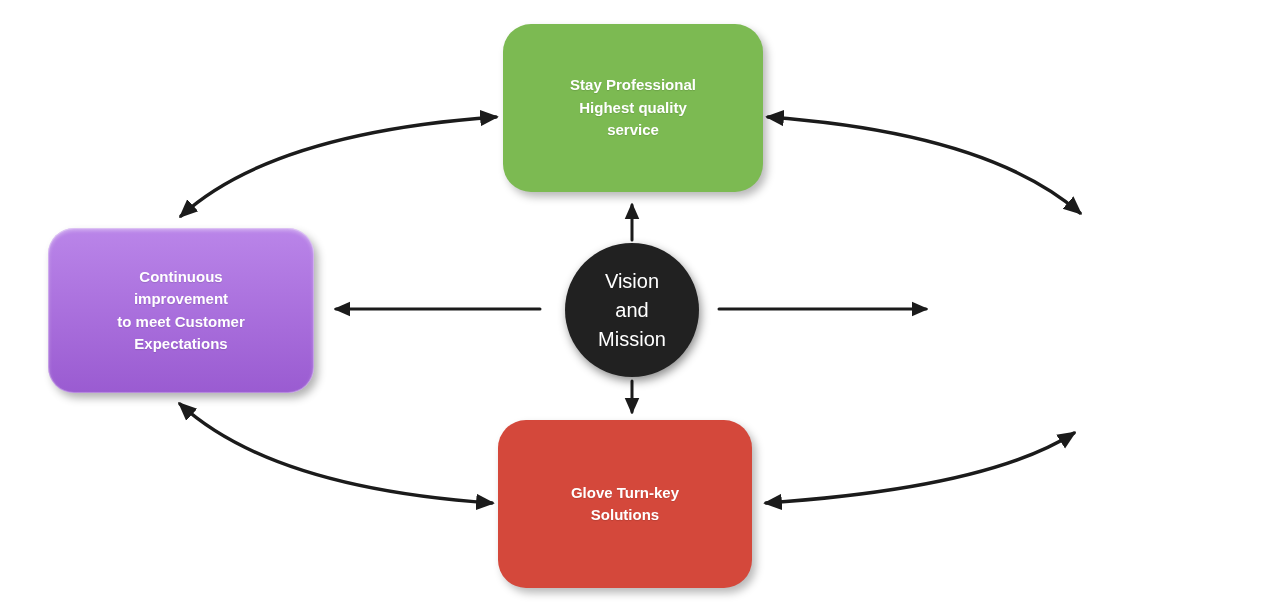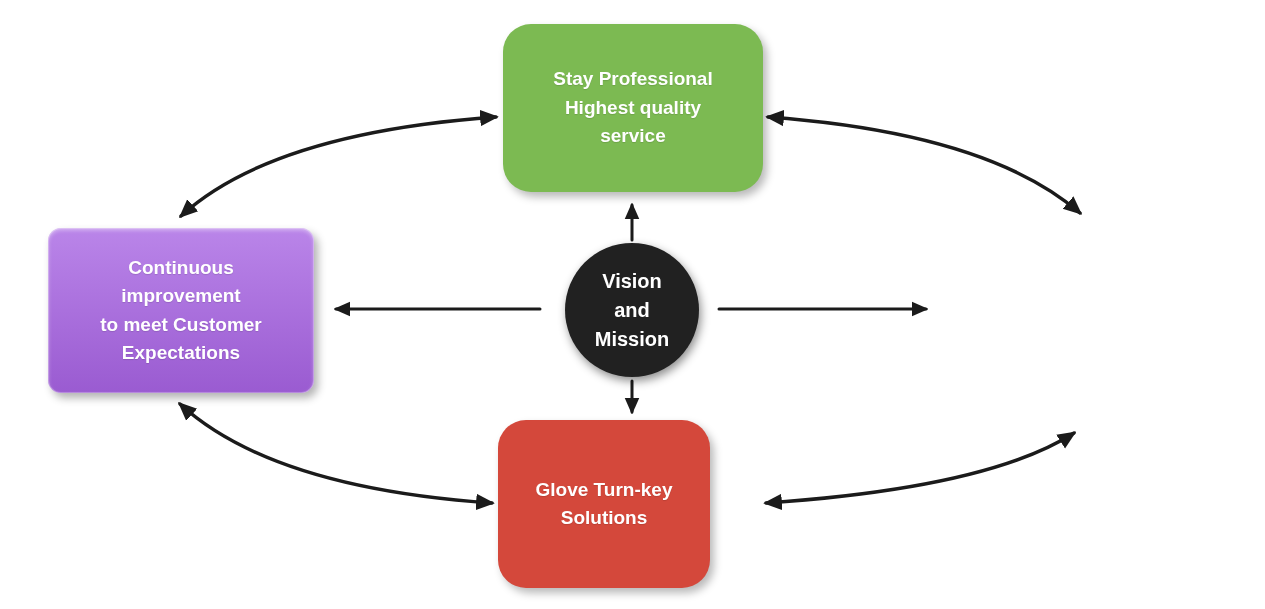--- a/index.html
+++ b/index.html
@@ -35,64 +35,64 @@
     stroke: none;
   }
   .node {
     position: absolute;
     display: flex;
     align-items: center;
     justify-content: center;
     text-align: center;
     color: var(--text);
     font-weight: bold;
-    font-size: 19px;
+    font-size: 15px;
     line-height: 1.5;
     border-radius: 28px;
     box-shadow: 4px 5px 8px rgba(0,0,0,0.28);
   }
   .node span {
     white-space: pre-line;
     text-shadow: 0 1px 1px rgba(0,0,0,0.12);
   }
   .node-top {
     left: 503px; top: 24px;
     width: 260px; height: 168px;
     background: linear-gradient(180deg, var(--green) 0%, var(--green) 100%);
     background-color: var(--green);
   }
   .node-left {
     left: 48px; top: 228px;
     width: 266px; height: 165px;
-    border-radius: 13px;
+    border-radius: 26px;
     background: linear-gradient(180deg, var(--purple-top) 0%, var(--purple-bottom) 100%);
     box-shadow: 4px 5px 8px rgba(0,0,0,0.30), inset 0 2px 4px rgba(255,255,255,0.45), inset 0 0 0 1px rgba(255,255,255,0.25);
   }
   .node-right {
     left: 953px; top: 227px;
     width: 264px; height: 198px;
     background-color: var(--orange);
   }
   .node-bottom {
     left: 498px; top: 420px;
-    width: 212px; height: 168px;
+    width: 254px; height: 168px;
     background-color: var(--red);
   }
   .center-circle {
     position: absolute;
     left: 565px; top: 243px;
     width: 134px; height: 134px;
     border-radius: 50%;
     background-color: var(--circle);
     color: var(--text);
     display: flex;
     align-items: center;
     justify-content: center;
     text-align: center;
-    font-weight: bold;
+    font-weight: normal;
     font-size: 20px;
     line-height: 1.45;
     box-shadow: 2px 4px 10px rgba(0,0,0,0.45);
   }
   .center-circle span {
     white-space: pre-line;
   }
 </style>
 </head>
 <body>

